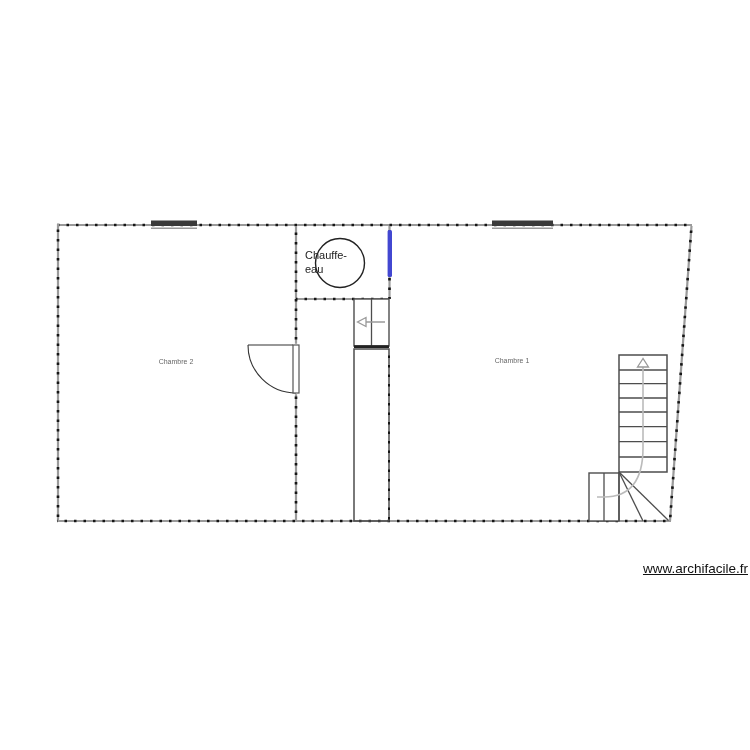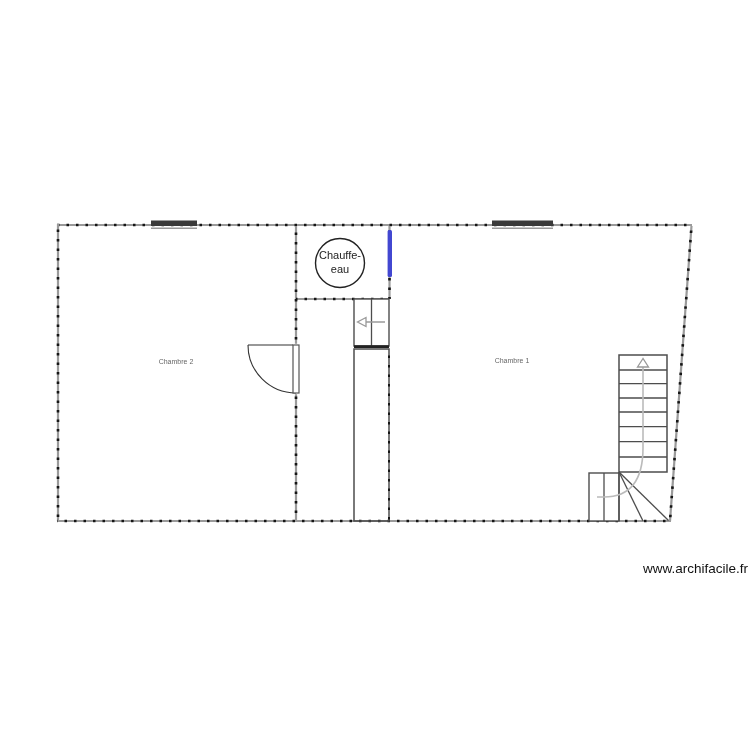--- a/index.html
+++ b/index.html
@@ -26,34 +26,34 @@
     font-size: 7px;
     line-height: 9px;
     text-align: center;
     white-space: nowrap;
   }
   .water-heater-label {
     position: absolute;
     left: 305px;
     top: 249px;
     width: 70px;
-    text-align: center;
     color: #222222;
     font-size: 11px;
     line-height: 13.5px;
   }
   .room-label-2 { left: 130px; top: 357px; width: 92px; }
   .room-label-1 { left: 466px; top: 356px; width: 92px; }
   .watermark {
     position: absolute;
     right: 2px;
     top: 560px;
     color: #111111;
     font-size: 13.5px;
     line-height: 17px;
+    text-decoration: underline;
   }
 </style>
 </head>
 <body>
 
 <div class="canvas">
 
   <svg width="750" height="750" viewBox="0 0 750 750">
 
     <g>

